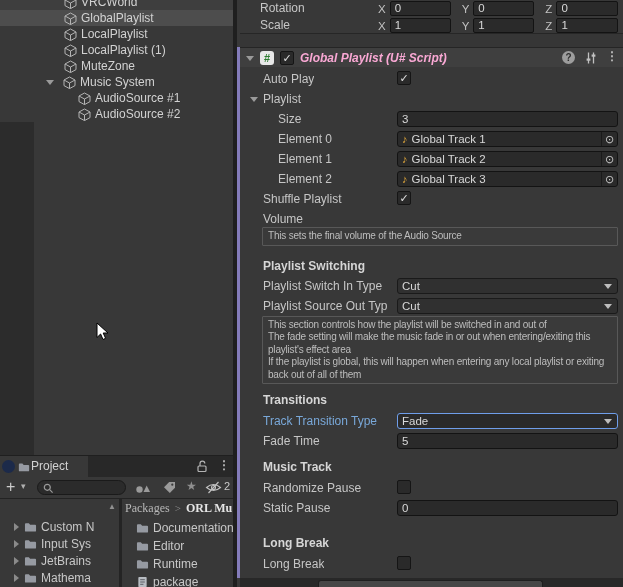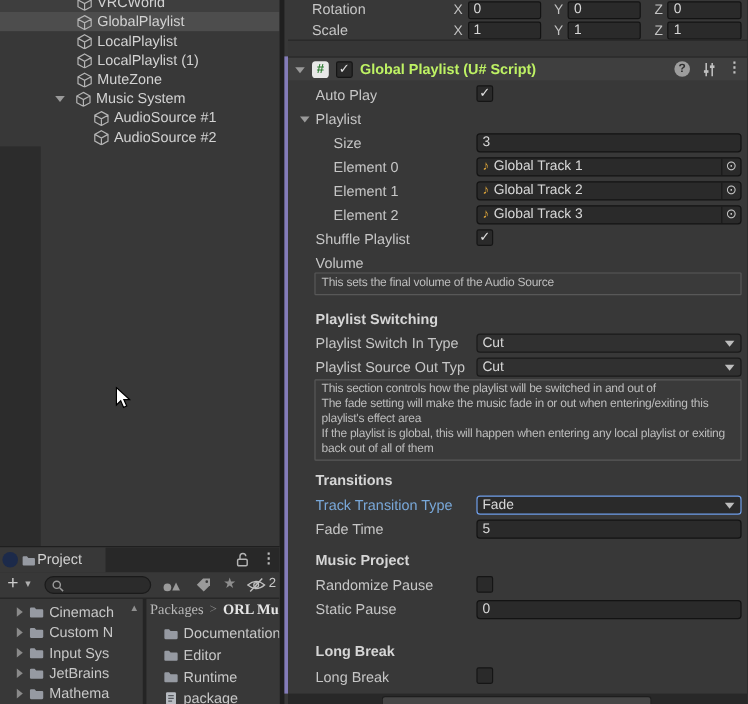--- a/index.html
+++ b/index.html
@@ -62,21 +62,21 @@
   .axes { position:absolute; left:138px; right:5px; top:1px; display:flex; gap:11px; }
   .axis { flex:1; display:flex; align-items:center; gap:4px; }
   .axis-name { color:#c2c2c2; font-size:11.5px; }
   .nfield { flex:1; height:15px; background:#2a2a2a; border:1px solid #131313; border-radius:2px; color:#d8d8d8; font-size:11.5px; line-height:13px; padding:0 4px; overflow:hidden; }
   .tdiv1 { position:absolute; left:0; top:33px; width:383px; height:1px; background:#262626; }
   .tgap { position:absolute; left:0; top:34px; width:383px; height:13px; background:#363636; }
   .comp-header { position:absolute; left:0; top:47px; width:383px; height:20px; background:#3f3f3f; border-top:1px solid #252525; }
   .ch-fold { position:absolute; left:6px; top:8px; }
   .script-icon { position:absolute; left:20px; top:3px; width:14px; height:14px; background:#e8e8e8; border-radius:3px; color:#2e7d32; font-weight:bold; font-size:11px; text-align:center; line-height:14px; }
   .ch-check { position:absolute; left:40px; top:3px; }
-  .ch-title { position:absolute; left:60px; top:3px; font-weight:bold; color:#bef264; }
+  .ch-title { position:absolute; left:60px; top:3px; font-weight:bold; color:#f9a8d4;font-style:italic; }
   .ch-help { position:absolute; left:322px; top:3px; width:13px; height:13px; border-radius:50%; background:#9d9d9d; color:#2e2e2e; font-size:10px; font-weight:bold; text-align:center; line-height:13px; }
   .ch-preset { position:absolute; left:344px; top:3px; }
   .ch-kebab { position:absolute; left:366px; top:1px; color:#c0c0c0; font-weight:bold; font-size:12px; }
   .irow { position:absolute; left:0; width:383px; height:18px; }
   .ilabel { position:absolute; left:23px; top:2px; color:#c6c6c6; white-space:nowrap; max-width:132px; overflow:hidden; }
   .ilabel.indent { left:38px; }
   .ilabel.blue { color:#79a8d9; }
   .ifold { position:absolute; left:10px; top:7px; }
   .ival { position:absolute; left:157px; top:1px; width:221px; }
   .checkbox { position:relative; width:14px; height:14px; background:#2a2a2a; border:1px solid #151515; border-radius:2px; color:#e0e0e0; font-size:11px; line-height:13px; text-align:center; }
@@ -213,27 +213,20 @@
       <svg class="picon" style="left:205px" width="17" height="13" viewBox="0 0 17 13">
         <path d="M1.5 6.5 Q8.5 0.5 15.5 6.5 Q8.5 12.5 1.5 6.5 Z" fill="none" stroke="#c0c0c0" stroke-width="1.1"></path>
         <circle cx="8.5" cy="6.5" r="2" fill="none" stroke="#c0c0c0" stroke-width="1.1"></circle>
         <line x1="3.5" y1="12" x2="13.5" y2="1" stroke="#c0c0c0" stroke-width="1.2"></line>
       </svg>
       <span class="pcount">2</span>
     </div>
 
     <div class="pcontent">
       <div class="ptree">
-        <div class="ptree-row" style="top:2px">
-          <div class="tri-right"></div>
-          <svg width="13" height="12" viewBox="0 0 14 13">
-              <use href="#folder-shape"></use>
-            </svg>
-          <span>Cinemach</span>
-        </div>
         <div class="ptree-row" style="top:19px">
           <div class="tri-right"></div>
           <svg width="13" height="12" viewBox="0 0 14 13">
               <use href="#folder-shape"></use>
             </svg>
           <span>Custom N</span>
         </div>
         <div class="ptree-row" style="top:36px">
           <div class="tri-right"></div>
           <svg width="13" height="12" viewBox="0 0 14 13">
@@ -437,21 +430,21 @@
         <div class="dropdown focused"><span>Fade</span><div class="dd-caret"></div></div>
       </div>
     </div>
     <div class="irow" style="top:432px">
       <span class="ilabel">Fade Time</span>
       <div class="ival">
           <div class="tfield">5</div>
         </div>
     </div>
 
-    <div class="isection" style="top:460px">Music Project</div>
+    <div class="isection" style="top:460px">Music Track</div>
 
     <div class="irow" style="top:479px">
       <span class="ilabel">Randomize Pause</span>
       <div class="ival">
           <div class="checkbox"></div>
         </div>
     </div>
     <div class="irow" style="top:499px">
       <span class="ilabel">Static Pause</span>
       <div class="ival">

